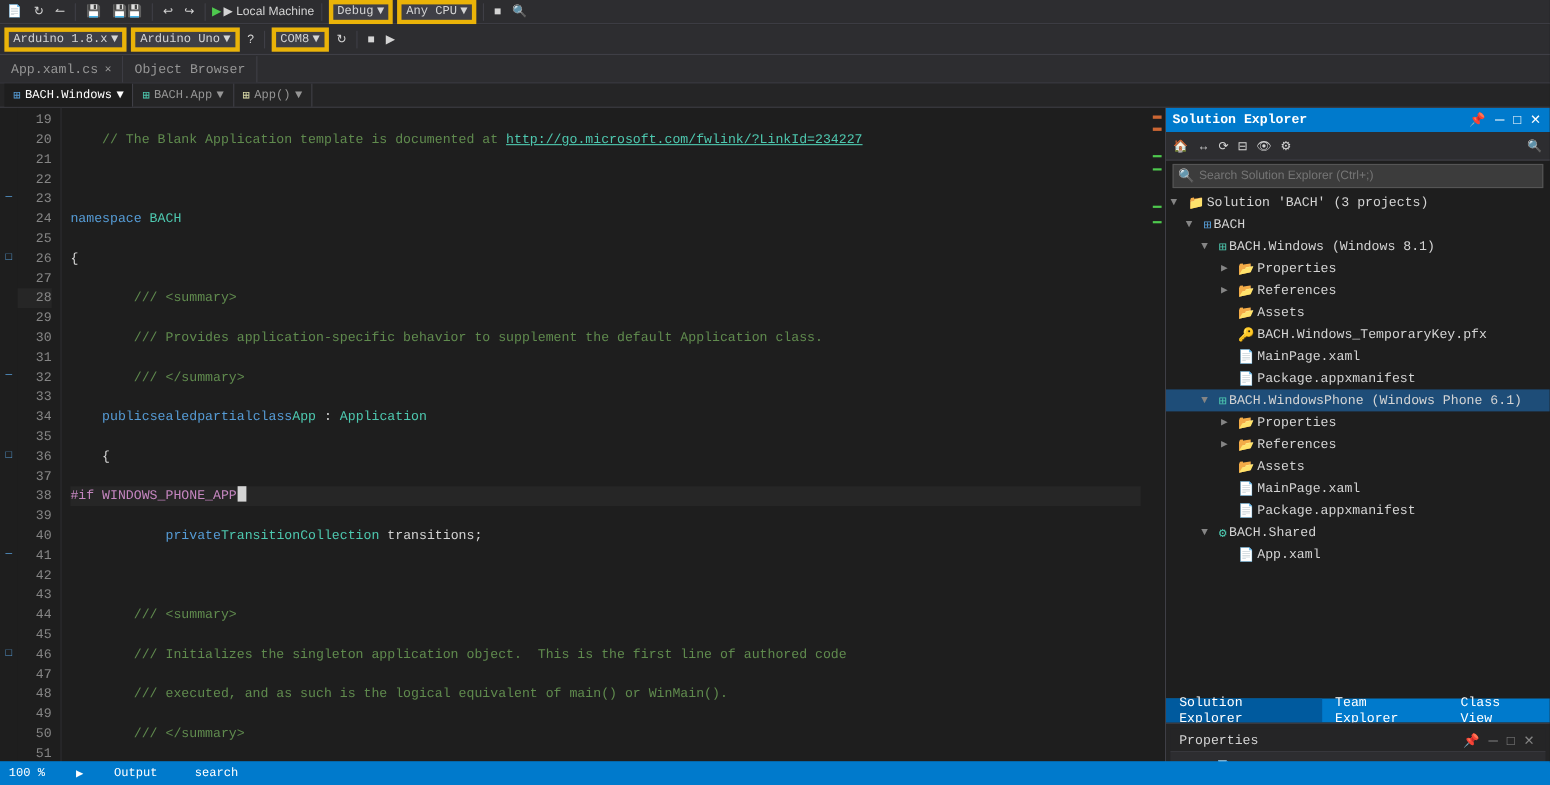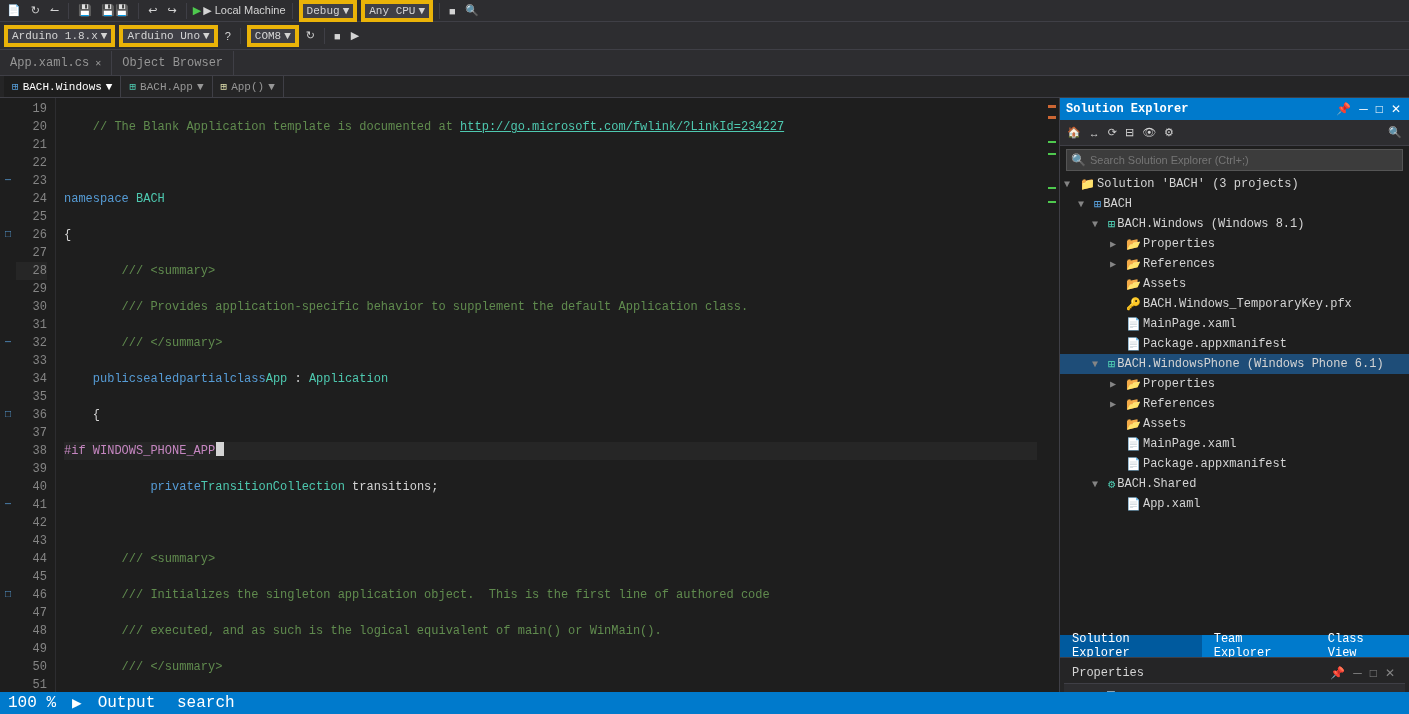--- a/index.html
+++ b/index.html
@@ -245,23 +245,23 @@
       gap: 2px;
     }
 
     
     #status-bar {
       height: 22px;
       background: #007acc;
       display: flex;
       align-items: center;
       padding: 0 8px;
-      font-size: 16px;
+      font-size: 11px;
       color: #fff;
-      gap: 16px;
+      gap: 28px;
       position: absolute;
       bottom: 0;
       left: 0;
       right: 0;
     }
 
     #outer-layout { display: flex; flex-direction: column; height: 714px; }
     #middle-row { display: flex; flex: 1; overflow: hidden; }
 
     .right-panel { width: 350px; display: flex; flex-direction: column; border-left: 1px solid #3f3f46; }

